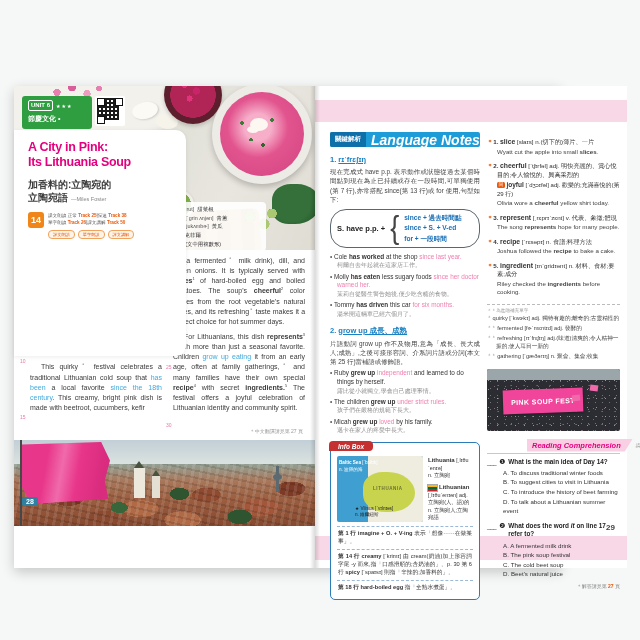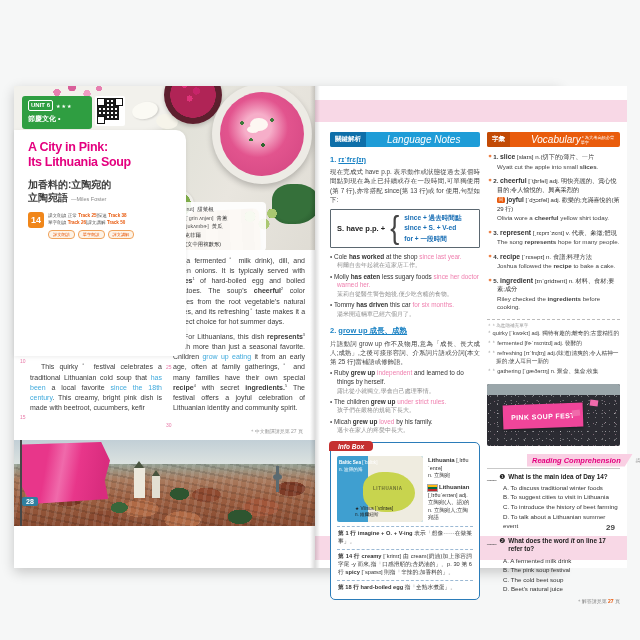--- a/index.html
+++ b/index.html
@@ -119,27 +119,27 @@
 
   .col-ln{position:absolute;left:15px;top:46px;width:150px;}
   .col-vb{position:absolute;left:172px;top:46px;width:133px;}
 
   .hdr{height:15px;display:flex;align-items:center;border-radius:2px;overflow:hidden;}
   .hdr-ln{background:#1e9cd7;}
   .hdr-vb{background:#e95c0c;}
   .hdr-tag{color:#fff;font-size:6.5px;font-weight:bold;height:100%;display:flex;align-items:center;padding:0 5px;flex:none;}
   .hdr-ln .hdr-tag{background:#0e6fa9;}
   .hdr-vb .hdr-tag{background:#c24a05;}
-  .hdr-title{color:#fff;font-style:italic;font-weight:normal;font-size:10px;padding-left:21px;}
+  .hdr-title{color:#fff;font-style:italic;font-weight:bold;font-size:14px;padding-left:5px;}
   .hdr-note{margin-left:auto;font-size:4.2px;color:#fff;padding-right:4px;}
 
   .ln-h{color:#1a82c4;font-weight:bold;font-size:7.5px;margin:8px 0 3px;}
   .ln-h .ht{text-decoration:underline;}
   .ln-body{font-size:6.4px;color:#444;line-height:1.45;text-align:justify;}
-  .formula{border:1px solid #5b6770;border-radius:1px;margin:5px 0;padding:3px 6px;display:flex;align-items:center;gap:5px;background:#fff;}
+  .formula{border:1px solid #5b6770;border-radius:16px;margin:5px 0;padding:3px 6px;display:flex;align-items:center;gap:5px;background:#fff;}
   .f-left{font-weight:bold;font-size:7.5px;color:#222;white-space:nowrap;}
   .f-brace{font-size:27px;color:#444;line-height:1;transform:scaleY(1.15);font-weight:normal;}
   .f-opts div{color:#1a6fb5;font-weight:bold;font-size:6.6px;line-height:1.55;white-space:nowrap;}
   .ex{margin:3px 0;}
   .ex-en{font-size:6.4px;color:#333;line-height:1.35;padding-left:7px;text-indent:-7px;}
   .ex-en:before{content:"• ";color:#555;}
   .ex-zh{font-size:6px;color:#8f8f8f;padding-left:7px;line-height:1.35;}
 
   .info{border:1.5px solid #2b7cb9;border-radius:5px;margin-top:8px;position:relative;padding:13px 6px 4px;background:#fff;}
   .info-tab{position:absolute;top:-2px;left:-2px;background:#c53030;color:#fff;font-size:6.5px;font-style:italic;font-weight:bold;padding:1.5px 9px;border-radius:4px 4px 4px 0;}
@@ -423,25 +423,20 @@
           <div class="info-notes">
 
           <div class="note"><span class="b">第 1 行</span><span> </span><span class="b">imagine + O. + V-ing</span><span> 表示「想像⋯⋯在做某事」。</span></div>
               <div class="note"><span class="b">第 14 行</span><span> </span><span class="b">creamy</span><span> [ˈkrimɪ] 由 cream(奶油)加上形容詞字尾 -y 而來,指「口感滑順的;含奶油的」。p. 30 第 6 行 </span><span class="b">spicy</span><span> [ˈspaɪsɪ] 則指「辛辣的;加香料的」。</span></div>
               <div class="note"><span class="b">第 18 行</span><span> </span><span class="b">hard-boiled egg</span><span> 指「全熟水煮蛋」。</span></div>
             </div>
         </div>
       </div>
 
       <div class="col-vb">
-        <div class="hdr hdr-vb">
-          <span class="hdr-tag">字彙</span>
-          <span class="hdr-title">Vocabulary</span>
-          <span class="hdr-note">＊為大考高頻必背單字</span>
-        </div>
 
         <div class="vb-item">
           <div class="vb-head"><span class="ast">＊</span><span class="b">1. </span><span class="w">slice</span><span> [slaɪs] n.(切下的)薄片、一片</span></div>
           <div class="vb-ex"><span>Wyatt cut the apple into small </span><span class="b">slices</span><span>.</span></div>
         </div>
         <div class="vb-item">
           <div class="vb-head"><span class="ast">＊</span><span class="b">2. </span><span class="w">cheerful</span><span> [ˈtʃɪrfəl] adj. 明快亮麗的、賞心悅目的;令人愉悅的、興高采烈的</span></div>
           <div class="vb-sub"><span class="syn">同</span><span> </span><span class="w">joyful</span><span> [ˈdʒɔɪfəl] adj. 歡樂的;充滿喜悅的(第 29 行)</span></div>
           <div class="vb-ex"><span>Olivia wore a </span><span class="b">cheerful</span><span> yellow shirt today.</span></div>
         </div>

